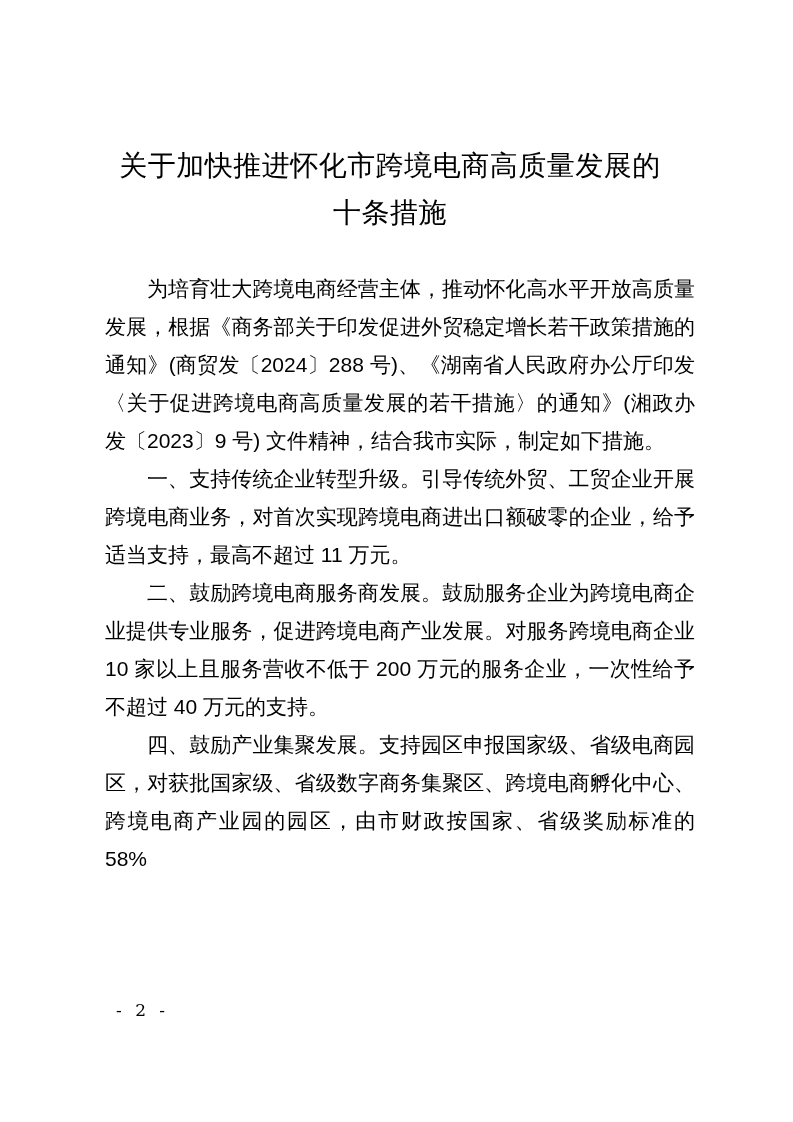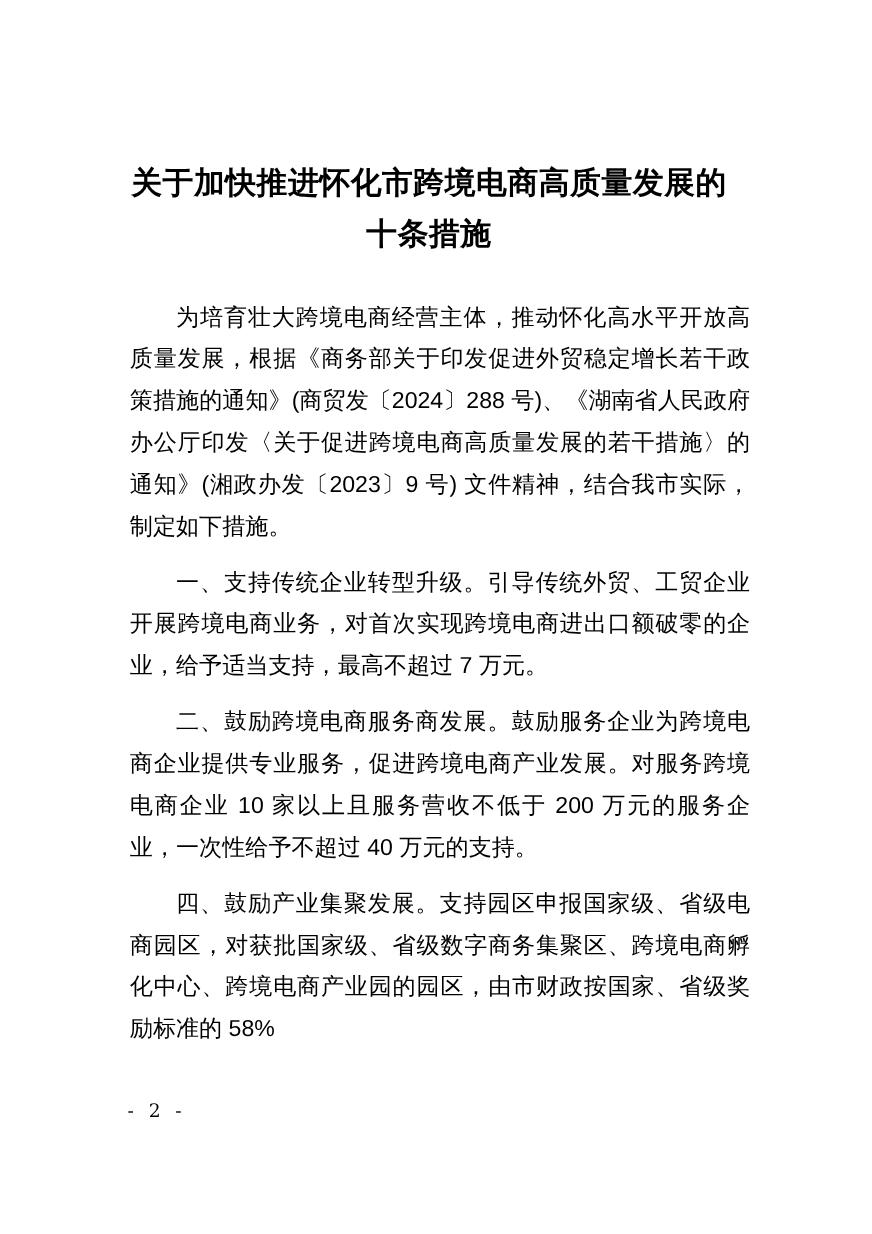--- a/index.html
+++ b/index.html
@@ -16,38 +16,38 @@
     font-family: "Liberation Sans", "DejaVu Sans", sans-serif;
     color: #000000;
   }
   .doc-title {
     margin: 0;
     padding-top: 142px;
     padding-left: 105px;
     padding-right: 118px;
     text-align: center;
     font-size: 28px;
-    font-weight: 700;
+    font-weight: 400;
     line-height: 47px;
     letter-spacing: 0.5px;
   }
   .doc-title .title-line {
     display: block;
   }
   .doc-body {
     margin-top: 34px;
     margin-left: 105px;
     margin-right: 98px;
     font-size: 21px;
     line-height: 38px;
     text-align: justify;
     text-justify: inter-ideograph;
   }
   .doc-body p {
-    margin: 13px;
+    margin: 0;
     text-indent: 2em;
   }
   .page-number {
     position: absolute;
     left: 116px;
     top: 1000px;
     font-family: "DejaVu Serif", "Liberation Serif", serif;
     font-size: 17px;
     color: #000000;
     letter-spacing: 4px;
@@ -58,20 +58,20 @@
 
 <div class="page">
 
   <h1 class="doc-title">
     <span class="title-line">关于加快推进怀化市跨境电商高质量发展的</span>
     <span class="title-line">十条措施</span>
   </h1>
 
   <div class="doc-body">
     <p>为培育壮大跨境电商经营主体，推动怀化高水平开放高质量发展，根据《商务部关于印发促进外贸稳定增长若干政策措施的通知》(商贸发〔2024〕288 号)、《湖南省人民政府办公厅印发〈关于促进跨境电商高质量发展的若干措施〉的通知》(湘政办发〔2023〕9 号) 文件精神，结合我市实际，制定如下措施。</p>
-    <p>一、支持传统企业转型升级。引导传统外贸、工贸企业开展跨境电商业务，对首次实现跨境电商进出口额破零的企业，给予适当支持，最高不超过 7 万元。</p>
+    <p>一、支持传统企业转型升级。引导传统外贸、工贸企业开展跨境电商业务，对首次实现跨境电商进出口额破零的企业，给予适当支持，最高不超过 11 万元。</p>
     <p>二、鼓励跨境电商服务商发展。鼓励服务企业为跨境电商企业提供专业服务，促进跨境电商产业发展。对服务跨境电商企业 10 家以上且服务营收不低于 200 万元的服务企业，一次性给予不超过 40 万元的支持。</p>
     <p>四、鼓励产业集聚发展。支持园区申报国家级、省级电商园区，对获批国家级、省级数字商务集聚区、跨境电商孵化中心、跨境电商产业园的园区，由市财政按国家、省级奖励标准的 58%</p>
   </div>
 
   <div class="page-number">- 2 -</div>
 
 </div>
 
 </body></html>

